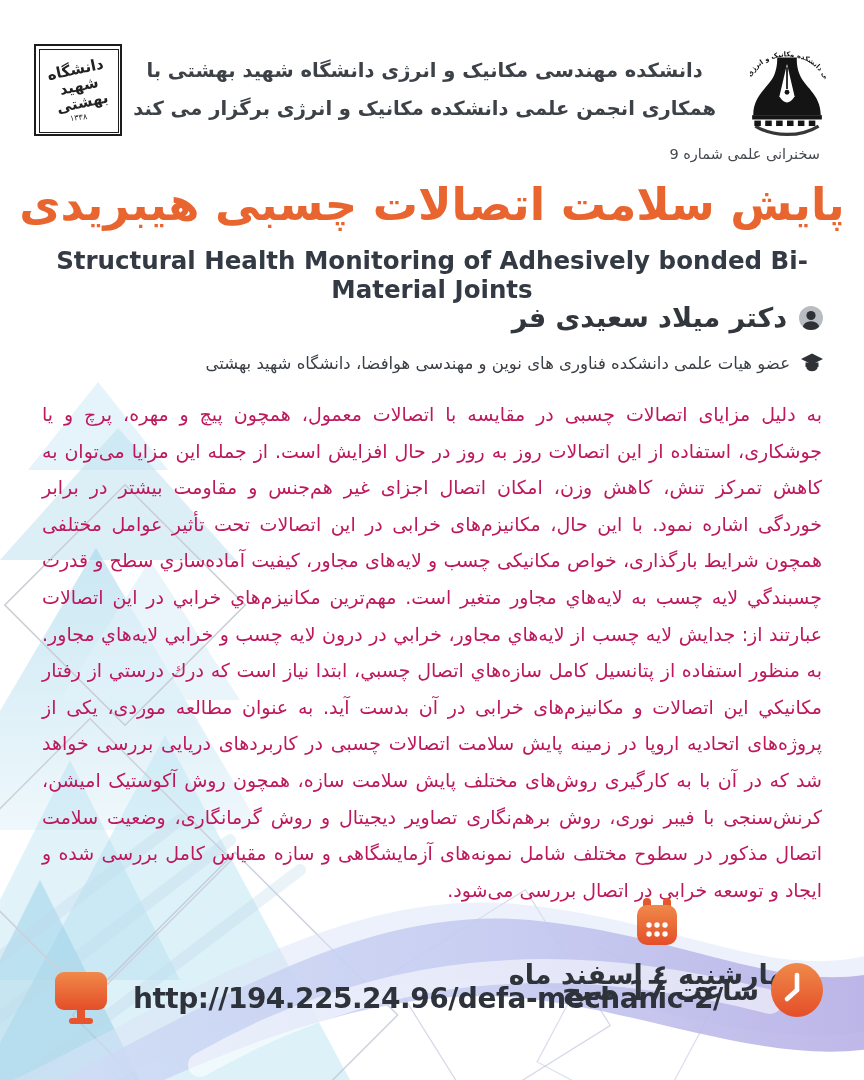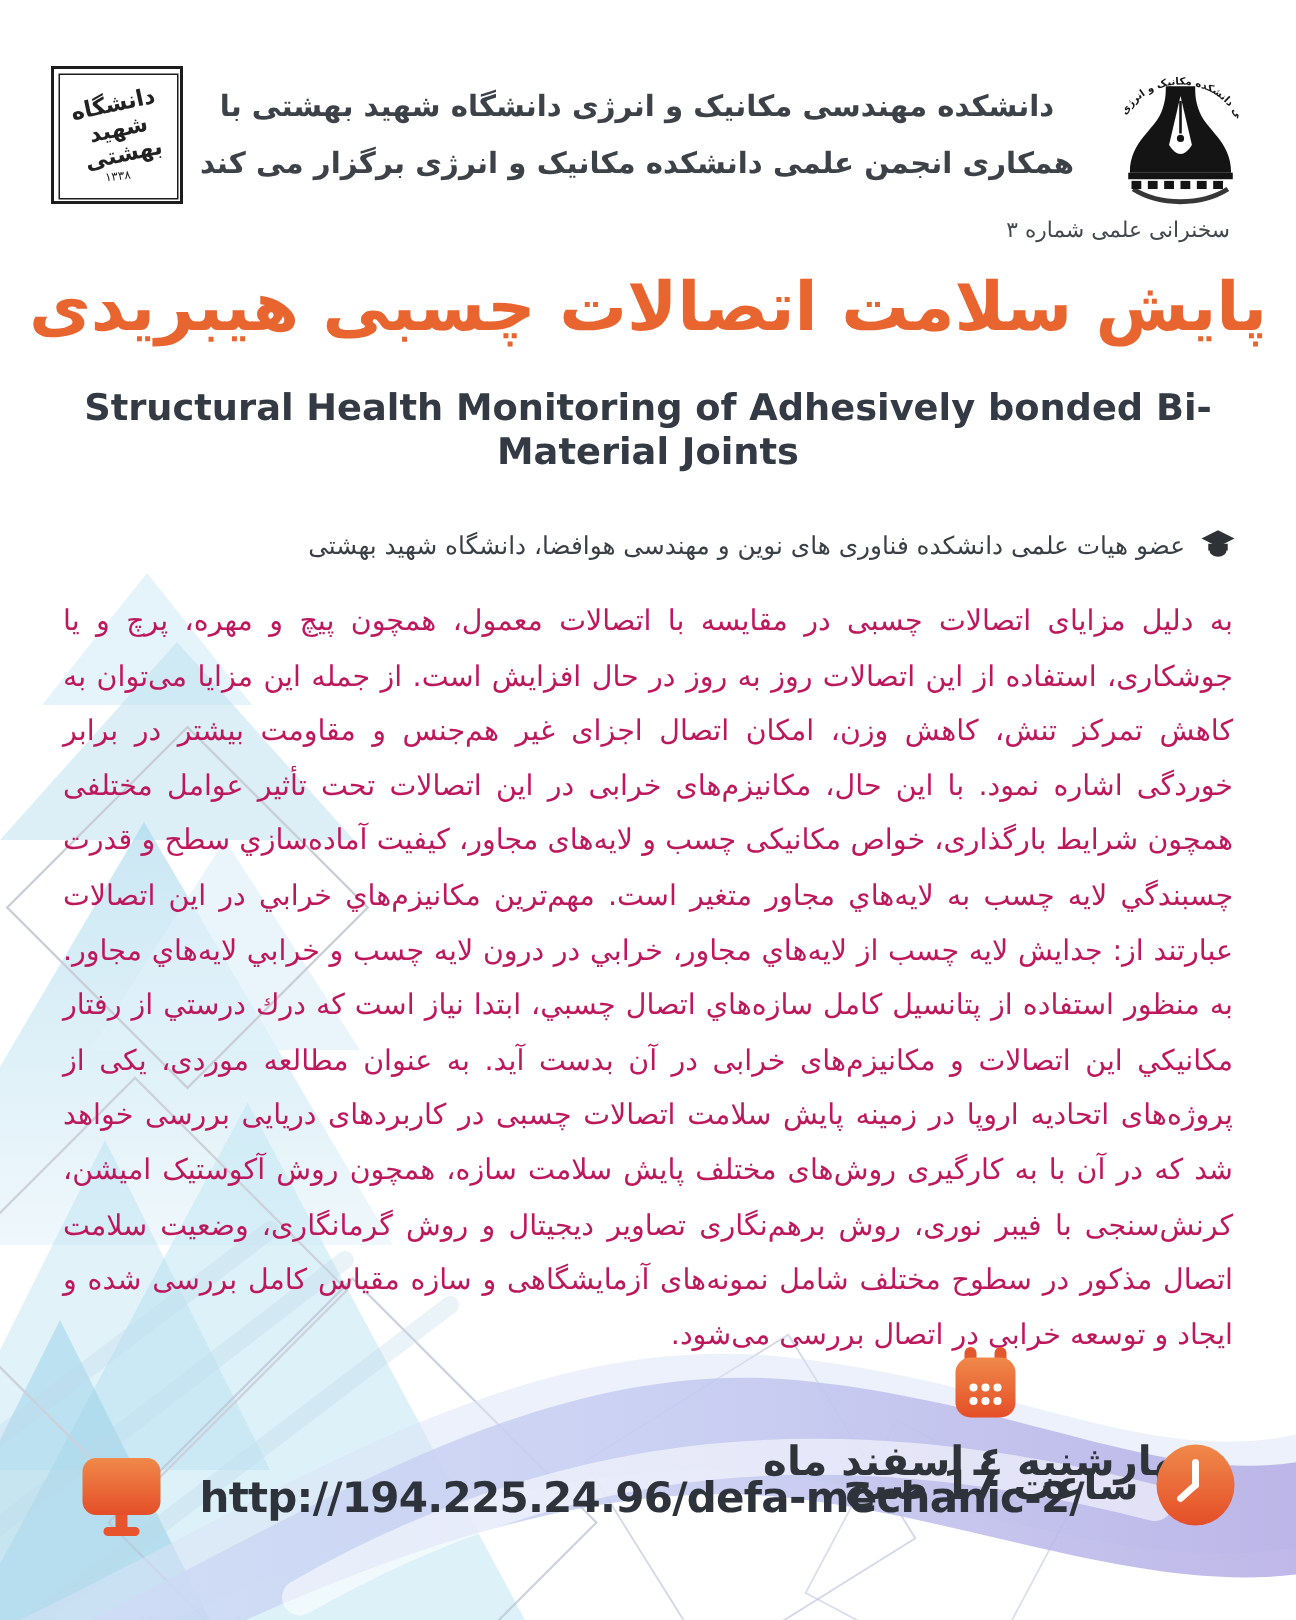--- a/index.html
+++ b/index.html
@@ -18,21 +18,21 @@
          width:58px;text-align:center;color:#222;transform:rotate(-12deg);}
   .stamp-year{font-size:8px;color:#222;margin-top:1px;transform:rotate(-6deg);}
   .org-lines{right:148px;top:52px;direction:rtl;text-align:center;
          font-size:19.5px;font-weight:bold;color:#3d4248;line-height:38px;}
   .emblem{right:28px;top:34px;width:98px;height:110px;}
 
   .series{right:44px;top:146px;direction:rtl;font-size:14.5px;color:#43484e;}
 
   .title-fa{left:0;right:0;top:166px;margin:12px;text-align:center;direction:rtl;
          font-size:45px;font-weight:bold;color:#e96530;letter-spacing:0;}
-  .title-en{left:0;right:0;top:246px;margin:11px;text-align:center;
+  .title-en{left:0;right:0;top:246px;margin:0;text-align:center;
          font-size:24.5px;font-weight:bold;color:#333a44;}
 
   
   .speaker-row{right:40px;top:302px;display:flex;direction:rtl;align-items:center;gap:11px;}
   .speaker-name{font-size:27px;font-weight:bold;color:#32373e;}
   .affil-row{right:40px;top:352px;display:flex;direction:rtl;align-items:center;gap:10px;}
   .affil-text{font-size:16.5px;color:#3a3f45;}
 
   
   .abstract{left:42px;right:42px;top:396px;margin:0;direction:rtl;
@@ -127,25 +127,40 @@
           <rect x="65" y="79" width="6" height="5"></rect>
       </g>
 
       <path d="M45,27 L38,57 Q45,68 52,57 Z" fill="#ffffff"></path>
       <line x1="45" y1="30" x2="45" y2="50" stroke="#141414" stroke-width="1.6"></line>
       <circle cx="45" cy="53" r="2.2" fill="#141414"></circle>
       <path d="M16,84 A42,28 0 0 0 74,84" fill="none" stroke="#141414" stroke-width="3" opacity="0.85"></path>
     </svg>
   </div>
 
-  <div class="layer series">سخنرانی علمی شماره ٣</div>
+  <div class="layer series">سخنرانی علمی شماره 9</div>
 
   <h1 class="layer title-fa">پایش سلامت اتصالات چسبی هیبریدی</h1>
   <h2 class="layer title-en">Structural Health Monitoring of Adhesively bonded Bi-Material Joints</h2>
 
+  <div class="layer speaker-row">
+    <svg class="icon" width="26" height="26" viewBox="0 0 26 26">
+      <defs>
+          <clipPath id="pc">
+            <circle cx="13" cy="13" r="12"></circle>
+          </clipPath>
+        </defs>
+      <circle cx="13" cy="13" r="12" fill="#b9bdc2"></circle>
+      <g clip-path="url(#pc)">
+        <circle cx="13" cy="10.5" r="4.6" fill="#2e3237"></circle>
+        <ellipse cx="13" cy="22.5" rx="8.2" ry="6.2" fill="#2e3237"></ellipse>
+      </g>
+    </svg>
+    <span class="speaker-name">دکتر میلاد سعیدی فر</span>
+  </div>
 
   <div class="layer affil-row">
     <svg class="icon" width="24" height="22" viewBox="0 0 24 22">
       <path d="M5.5,10.5 v4.5 a6.5,5 0 0 0 13,0 v-4.5 Z" fill="#2e3237"></path>
       <path d="M5.5,15 a6.5,5 0 0 0 13,0" fill="none" stroke="#ffffff" stroke-width="1.6"></path>
       <polygon points="12,1.5 23,7 12,12.5 1,7" fill="#2e3237"></polygon>
     </svg>
     <span class="affil-text">عضو هیات علمی دانشکده فناوری های نوین و مهندسی هوافضا، دانشگاه شهید بهشتی</span>
   </div>
 

